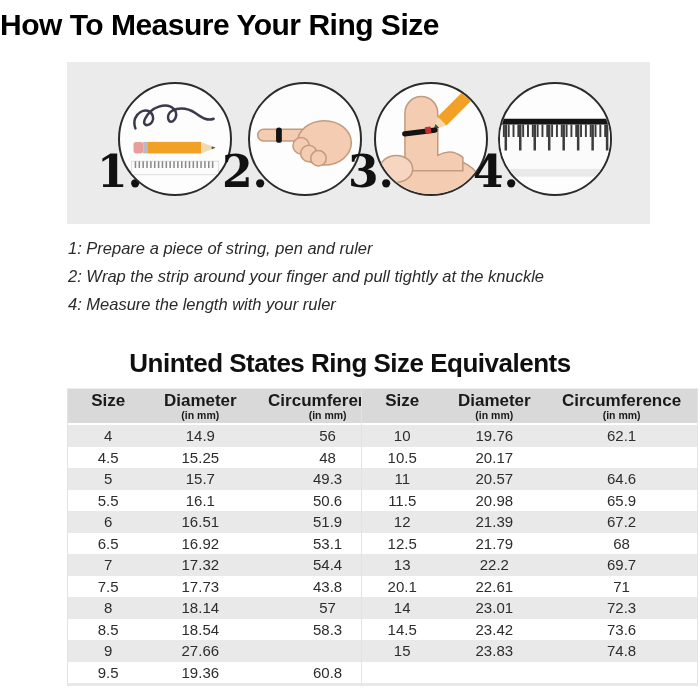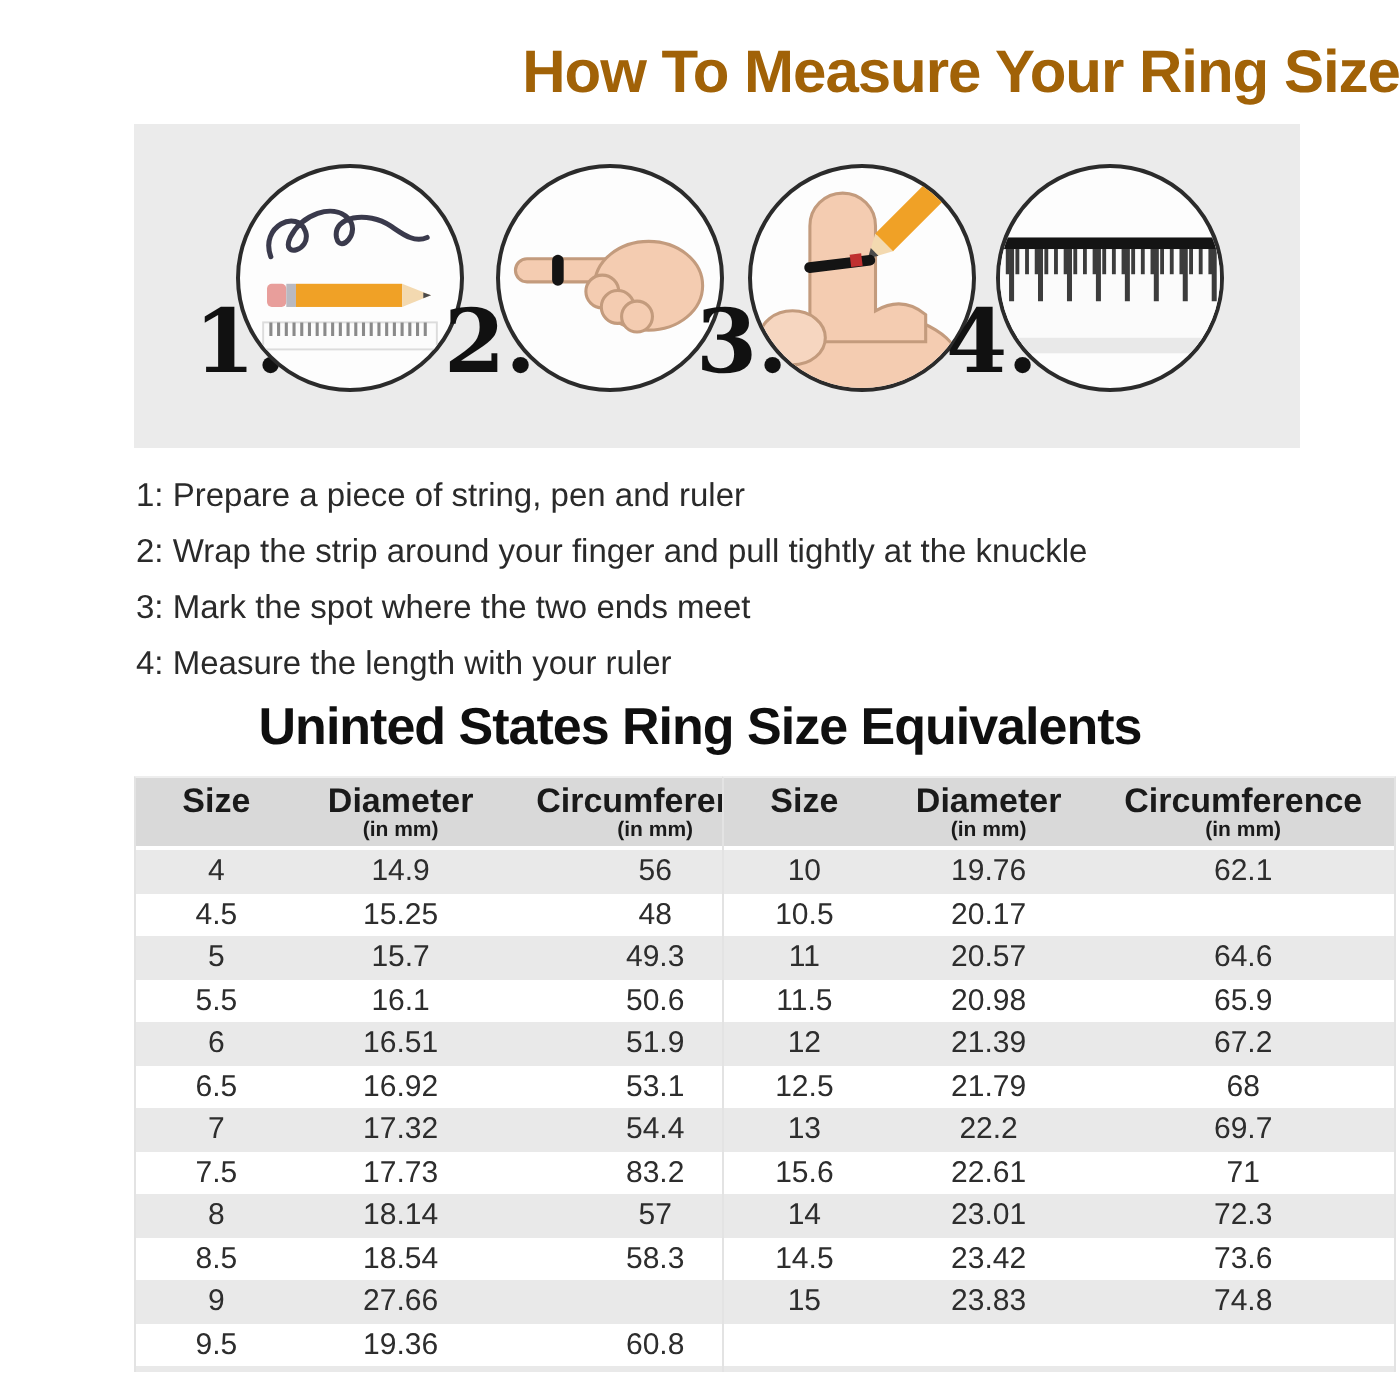--- a/index.html
+++ b/index.html
@@ -1,41 +1,41 @@
 <!DOCTYPE html>
 <html><head>
 <meta charset="utf-8">
 <style>
   html,body{margin:0;padding:0;}
   body{
     width:700px;height:700px;background:#ffffff;position:relative;overflow:hidden;
     font-family:"Liberation Sans", sans-serif;color:#1c1c1c;
   }
   .main-title{
-    position:absolute;top:20px;left:0;width:700px;margin:0;text-align:right;
-    font-size:30px;font-weight:700;letter-spacing:-0.5px;color:#a16207;
+    position:absolute;top:8px;left:0;width:700px;margin:0;text-align:left;
+    font-size:30px;font-weight:700;letter-spacing:-0.5px;color:#000000;
   }
   
   .band{
     position:absolute;left:67px;top:62px;width:583px;height:162px;background:#ebebeb;
   }
   .circle{
     position:absolute;top:20px;width:110px;height:110px;border:2.5px solid #2b2b2b;
     border-radius:50%;background:#fdfdfd;overflow:hidden;
   }
   .circle svg{width:100%;height:100%;display:block;}
   #circle-1{left:51px}#circle-2{left:181px}#circle-3{left:307px}#circle-4{left:431px}
   .step-num{
     position:absolute;top:88px;font-family:"DejaVu Serif", serif;font-weight:700;
     font-size:44px;line-height:1;color:#111;
   }
   #num-1{left:30px}#num-2{left:155px}#num-3{left:281px}#num-4{left:406px}
   
   .instructions{position:absolute;left:68px;top:234px;width:580px;}
-  .instruction-line{font-size:16.5px;line-height:28px;color:#2a2a2a;}
+  .instruction-line{font-size:16.5px;line-height:28px;color:#2a2a2a;font-style:italic;}
   
   .table-title{
     position:absolute;top:348px;left:0;width:700px;margin:0;text-align:center;
     font-size:26px;font-weight:700;letter-spacing:-0.5px;color:#0f0f0f;
   }
   
   .size-table{
     position:absolute;top:388px;width:337px;
     border-left:1px solid #e3e3e3;border-right:1px solid #e3e3e3;border-top:1px solid #eeeeee;
     box-sizing:border-box;
@@ -119,21 +119,20 @@
         <path d="M6,42v27 M21,42v27 M36,42v27 M51,42v27 M66,42v27 M81,42v27 M96,42v27 M111,42v27" stroke="#3c3c3c" stroke-width="2.6"></path>
         <rect x="0" y="88" width="114" height="8" fill="#e9e9e9"></rect>
       </svg>
     </div>
 
   </div>
 
   <div class="instructions">
     <div class="instruction-line">1: Prepare a piece of string, pen and ruler</div>
     <div class="instruction-line">2: Wrap the strip around your finger and pull tightly at the knuckle</div>
-    <div class="instruction-line">3: Mark the spot where the two ends meet</div>
     <div class="instruction-line">4: Measure the length with your ruler</div>
   </div>
 
   <h2 class="table-title">Uninted States Ring Size Equivalents</h2>
 
   <div class="size-table left">
     <div class="thead">
       <div class="hcell">
         <span class="hmain">Size</span>
       </div>
@@ -178,21 +177,21 @@
           <div class="tcell">53.1</div>
         </div>
         <div class="trow alt">
           <div class="tcell">7</div>
           <div class="tcell">17.32</div>
           <div class="tcell">54.4</div>
         </div>
         <div class="trow">
           <div class="tcell">7.5</div>
           <div class="tcell">17.73</div>
-          <div class="tcell">83.2</div>
+          <div class="tcell">43.8</div>
         </div>
         <div class="trow alt">
           <div class="tcell">8</div>
           <div class="tcell">18.14</div>
           <div class="tcell">57</div>
         </div>
         <div class="trow">
           <div class="tcell">8.5</div>
           <div class="tcell">18.54</div>
           <div class="tcell">58.3</div>
@@ -253,21 +252,21 @@
           <div class="tcell">12.5</div>
           <div class="tcell">21.79</div>
           <div class="tcell">68</div>
         </div>
         <div class="trow alt">
           <div class="tcell">13</div>
           <div class="tcell">22.2</div>
           <div class="tcell">69.7</div>
         </div>
         <div class="trow">
-          <div class="tcell">15.6</div>
+          <div class="tcell">20.1</div>
           <div class="tcell">22.61</div>
           <div class="tcell">71</div>
         </div>
         <div class="trow alt">
           <div class="tcell">14</div>
           <div class="tcell">23.01</div>
           <div class="tcell">72.3</div>
         </div>
         <div class="trow">
           <div class="tcell">14.5</div>

